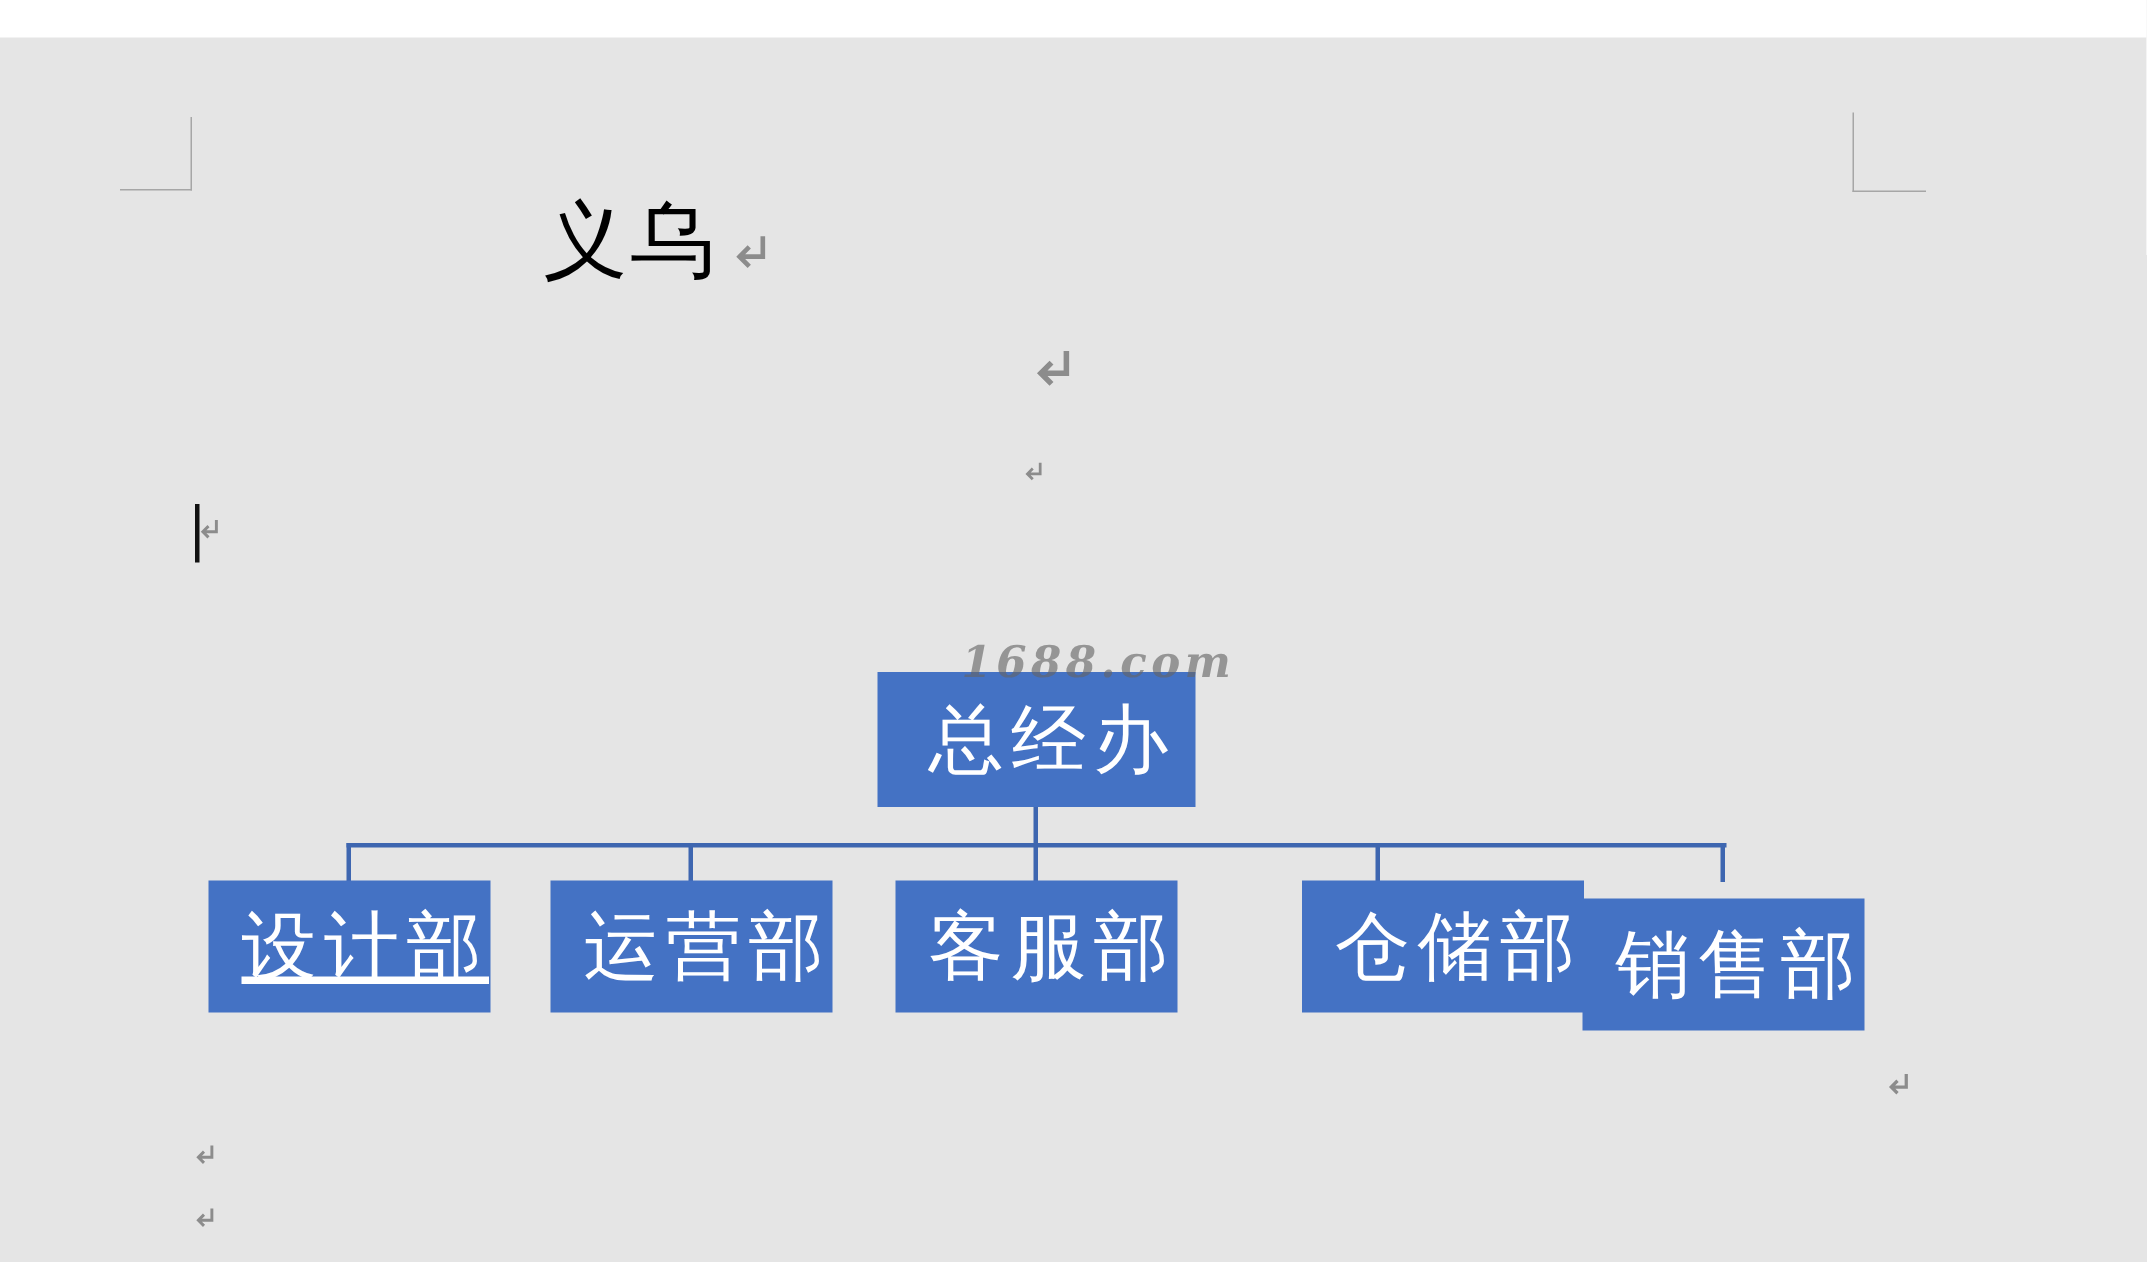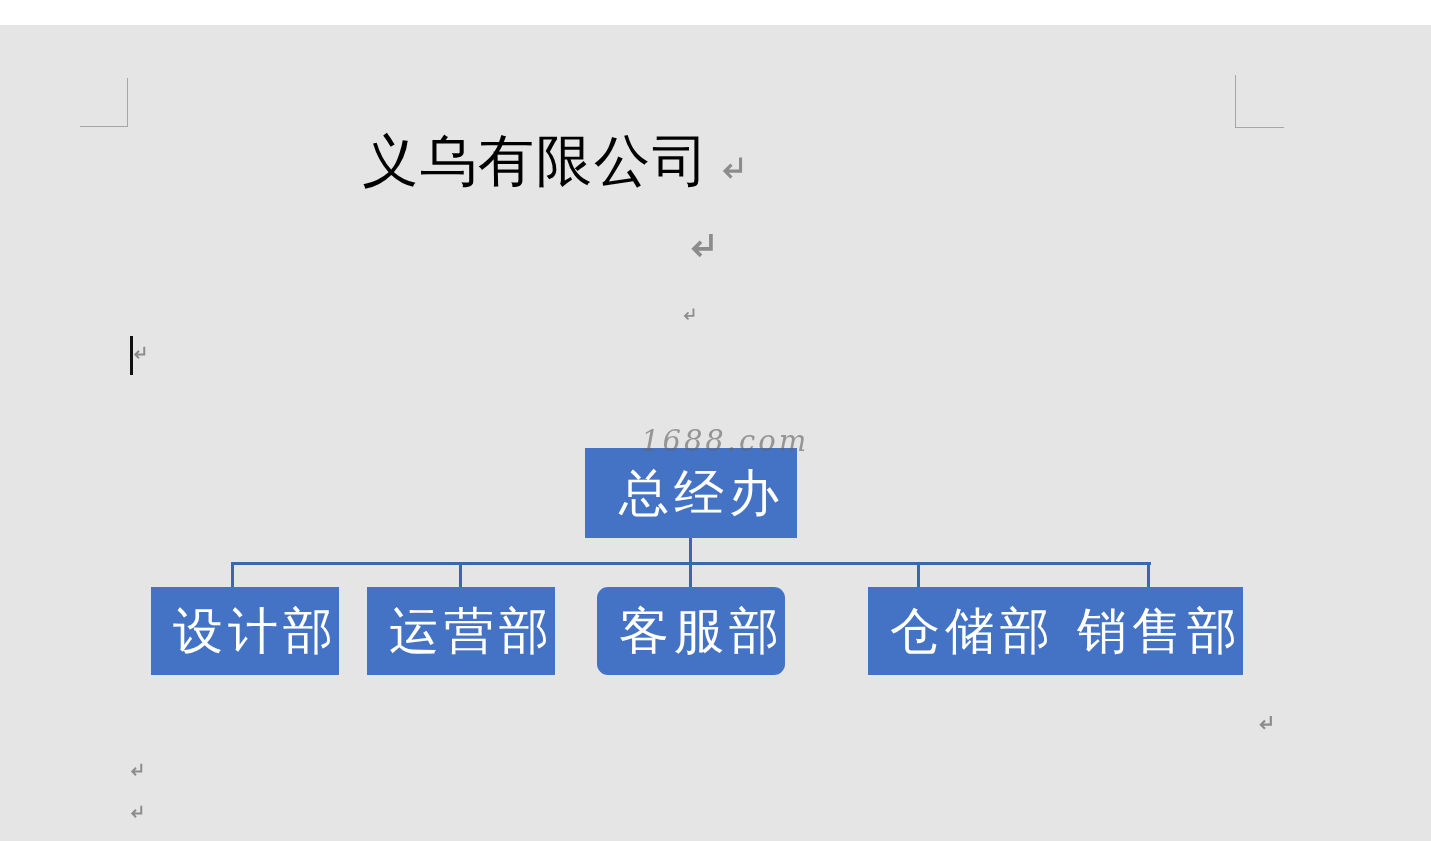--- a/index.html
+++ b/index.html
@@ -34,58 +34,57 @@
   .pmark svg { display:block; width:100%; height:100%; }
   .pm-abs { position:absolute; }
 
   
   .cursor { position:absolute; left:130px; top:311px; width:2.5px; height:39px; background:#111111; }
 
   
   .watermark {
     position:absolute; left:641px; top:399px; z-index:6;
     font-family:"DejaVu Serif","Liberation Serif",serif;
-    font-style:italic; font-weight:normal; font-size:29px; letter-spacing:3px;
+    font-style:italic; font-weight:bold; font-size:29px; letter-spacing:3px;
     color:rgba(100,100,100,0.62); white-space:nowrap;
   }
 
   
   .org-box {
     position:absolute; z-index:3;
     background:#4472C4; color:#FFFFFF;
     display:flex; align-items:center; justify-content:center;
     font-size:50px; letter-spacing:5px; line-height:1; padding-left:21px; box-sizing:border-box;
     white-space:nowrap;
   }
   .org-root { left:585px; top:423px; width:212px; height:90px; }
-  .org-c0 { left:151px;  top:562px; width:188px; height:88px; }
+  .org-c0 { left:139px;  top:562px; width:188px; height:88px;text-decoration:underline; }
   .org-c1 { left:367px;  top:562px; width:188px; height:88px;text-align:right; }
-  .org-c2 { left:597px;  top:562px; width:188px; height:88px;border-radius:11px; }
+  .org-c2 { left:597px;  top:562px; width:188px; height:88px; }
   .org-c3 { left:868px;  top:562px; width:188px; height:88px; }
-  .org-c4 { left:1055px; top:562px; width:188px; height:88px; }
+  .org-c4 { left:1055px; top:574px; width:188px; height:88px; }
 
   .conn { position:absolute; background:#3E66B0; z-index:2; }
   .conn-stem { left:689px; top:511px; width:3px; height:52px; }
   .conn-h    { left:231px; top:537px; width:920px; height:3px; }
   .conn-d0 { left:231px;  top:537px; width:3px; height:26px; }
   .conn-d1 { left:459px;  top:537px; width:3px; height:26px; }
   .conn-d3 { left:917px;  top:537px; width:3px; height:26px; }
   .conn-d4 { left:1147px; top:537px; width:3px; height:26px; }
 </style>
 </head>
 <body>
 
 <div class="stage">
 
   <div class="corner corner-tl"></div>
   <div class="corner corner-tr"></div>
 
   <div class="title-line">
     <span>义乌</span>
-      <span>有限公司</span>
     <span class="pmark" style="width:31px;height:31px;">
       <svg viewBox="0 0 24 24">
           <path d="M19 3.5 V14 H7 M12 9 L7 14 L12 19" fill="none" stroke="currentColor" stroke-width="2.4"></path>
         </svg>
     </span>
   </div>
 
   <span class="pmark pm-abs" style="left:684px;top:204px;width:34px;height:34px;">
     <svg viewBox="0 0 24 24">
         <path d="M19 3.5 V14 H7 M12 9 L7 14 L12 19" fill="none" stroke="currentColor" stroke-width="2.6"></path>

